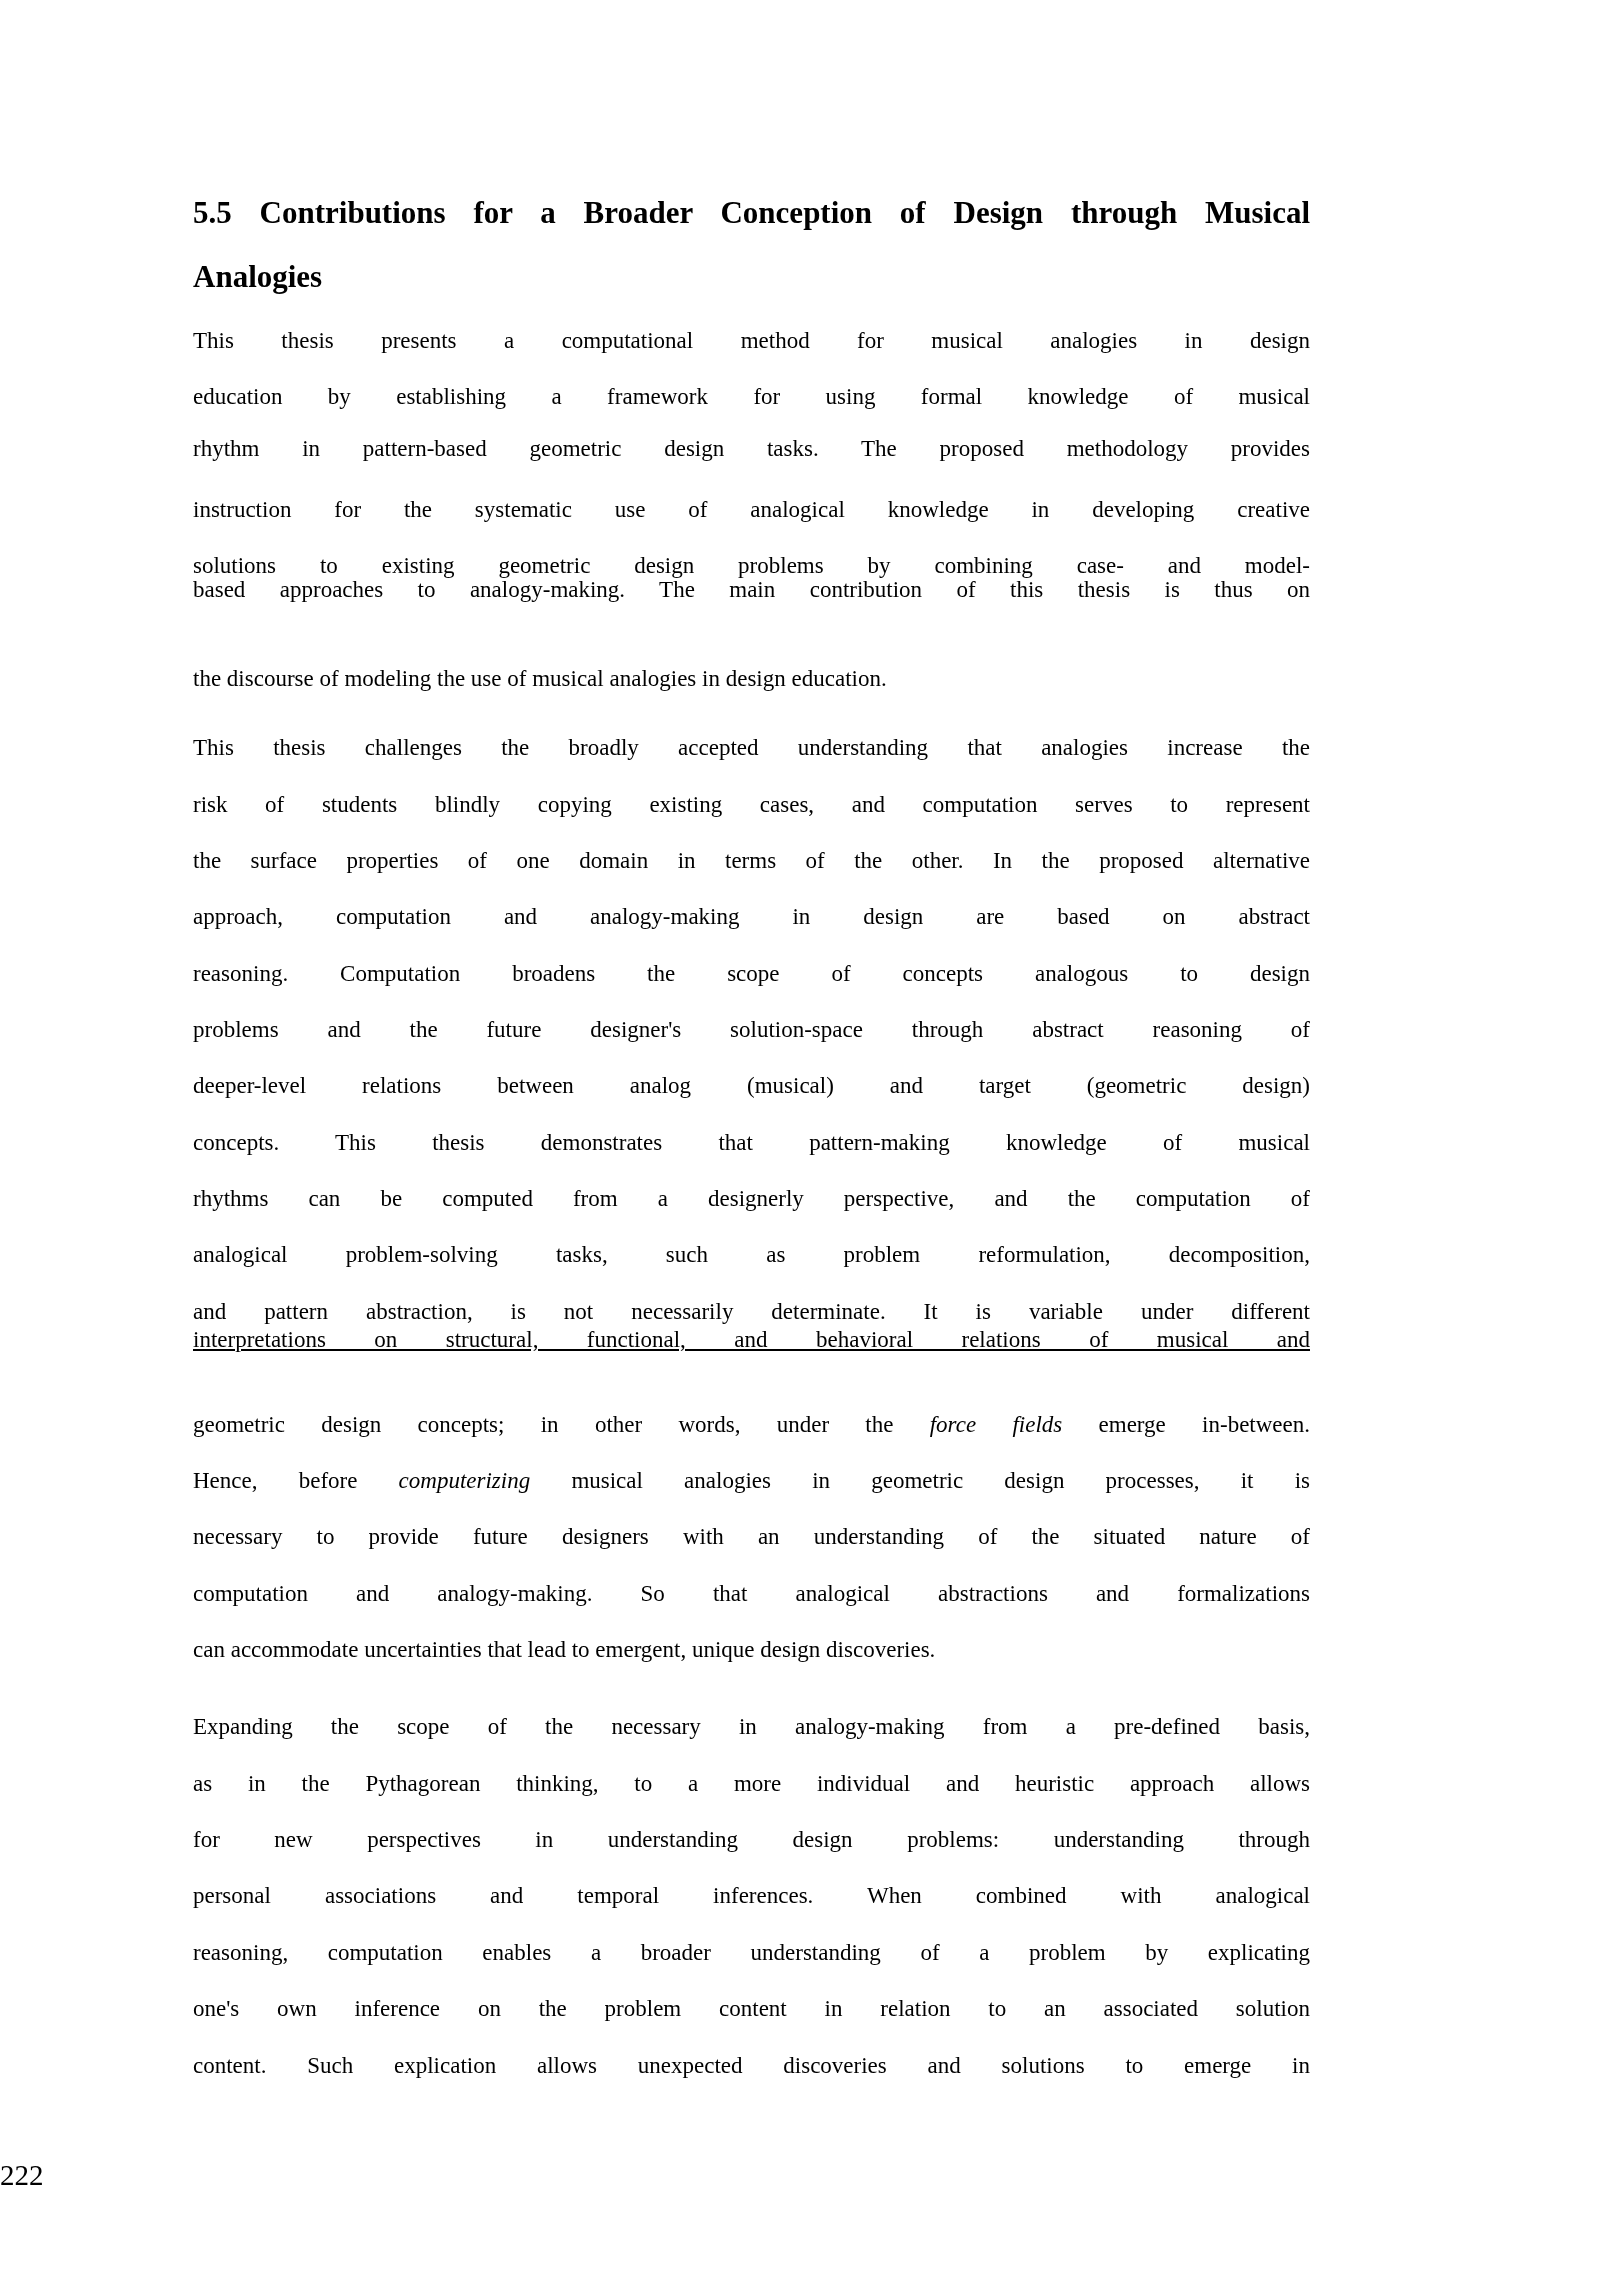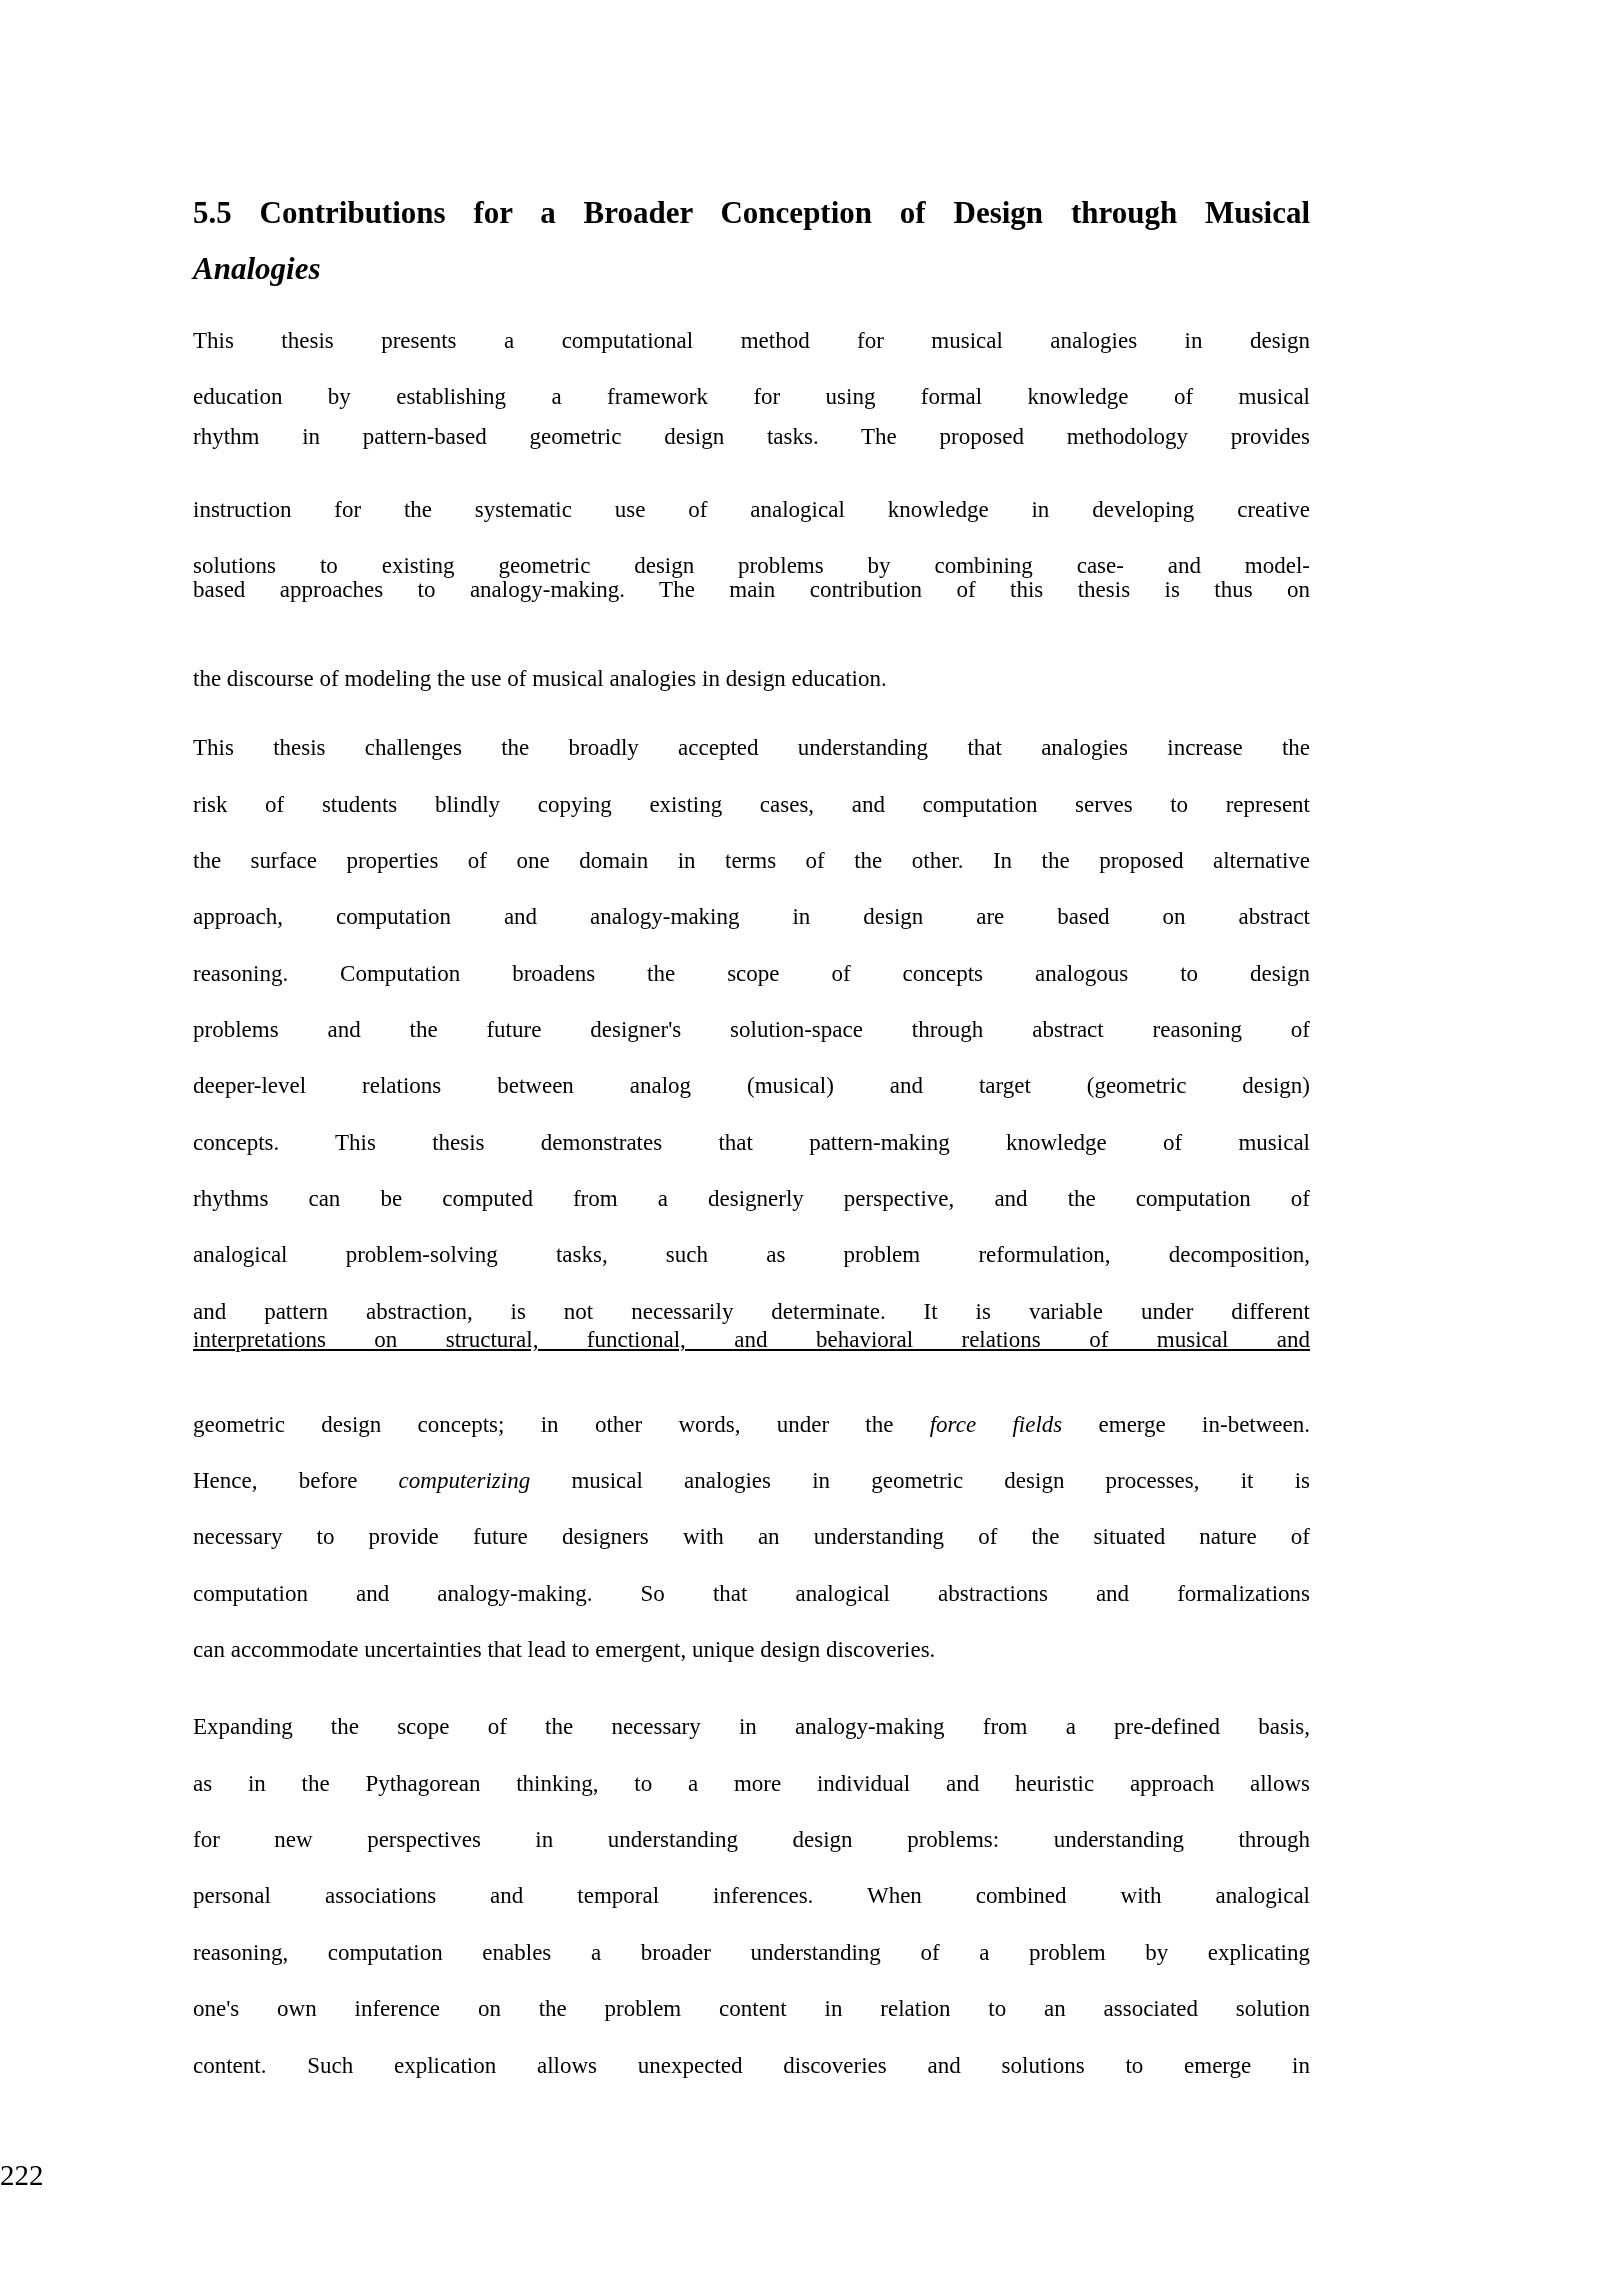--- a/index.html
+++ b/index.html
@@ -55,27 +55,27 @@
     font-size: 29px;
     line-height: 39px;
   }
 </style>
 </head>
 <body>
 
 <div class="page">
   <div class="text-block heading" id="heading-block">
       <div class="line" style="top: 193px;">5.5 Contributions for a Broader Conception of Design through Musical</div>
-      <div class="line last" style="top: 249px; font-style: italic;">Analogies</div>
+      <div class="line last" style="top: 257px;">Analogies</div>
     </div>
   <div class="text-block" id="body-block">
       <div>
         <div class="line" style="top: 321px;"><span>This thesis presents a computational method for musical analogies in design</span></div>
         <div class="line" style="top: 377px;"><span>education by establishing a framework for using formal knowledge of musical</span></div>
-        <div class="line" style="top: 417px;"><span>rhythm in pattern-based geometric design tasks. The proposed methodology provides</span></div>
+        <div class="line" style="top: 429px;"><span>rhythm in pattern-based geometric design tasks. The proposed methodology provides</span></div>
         <div class="line" style="top: 490px;"><span>instruction for the systematic use of analogical knowledge in developing creative</span></div>
         <div class="line" style="top: 546px;"><span>solutions to existing geometric design problems by combining case- and model-</span></div>
         <div class="line" style="top: 570px;"><span>based approaches to analogy-making. The main contribution of this thesis is thus on</span></div>
         <div class="line last" style="top: 659px;"><span>the discourse of modeling the use of musical analogies in design education.</span></div>
       </div>
       <div>
         <div class="line" style="top: 728px;"><span>This thesis challenges the broadly accepted understanding that analogies increase the</span></div>
         <div class="line" style="top: 785px;"><span>risk of students blindly copying existing cases, and computation serves to represent</span></div>
         <div class="line" style="top: 841px;"><span>the surface properties of one domain in terms of the other. In the proposed alternative</span></div>
         <div class="line" style="top: 897px;"><span>approach, computation and analogy-making in design are based on abstract</span></div>

